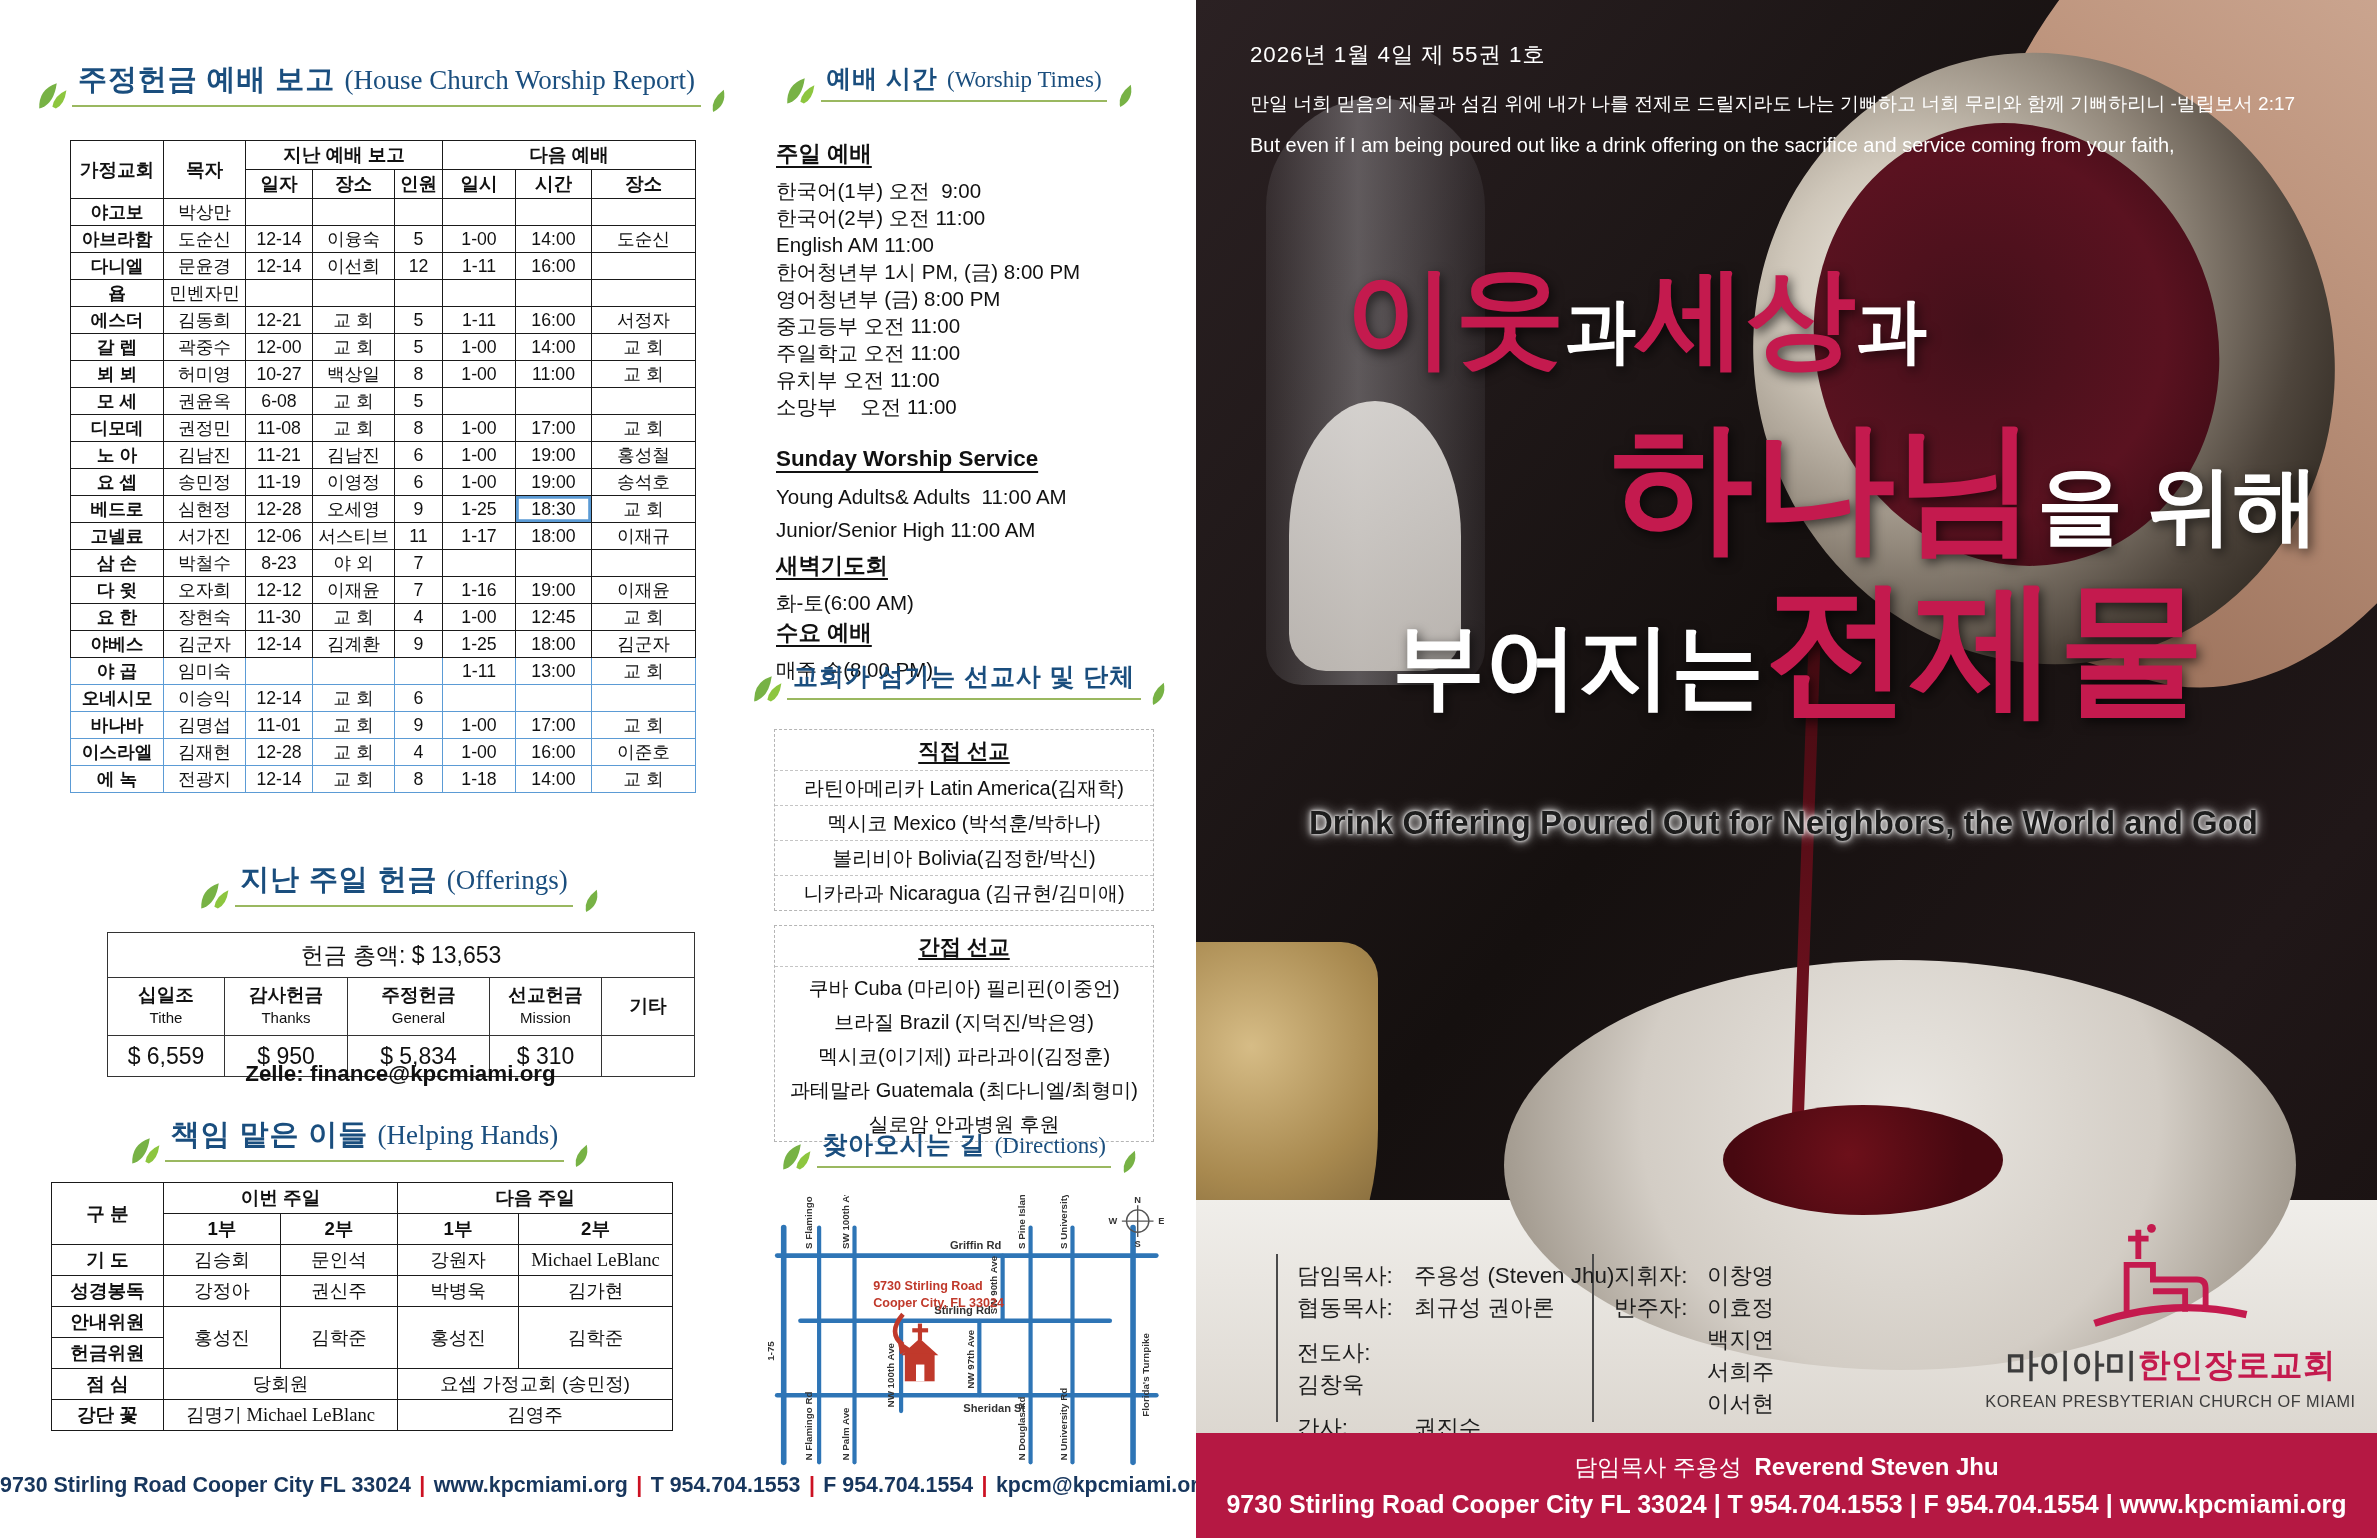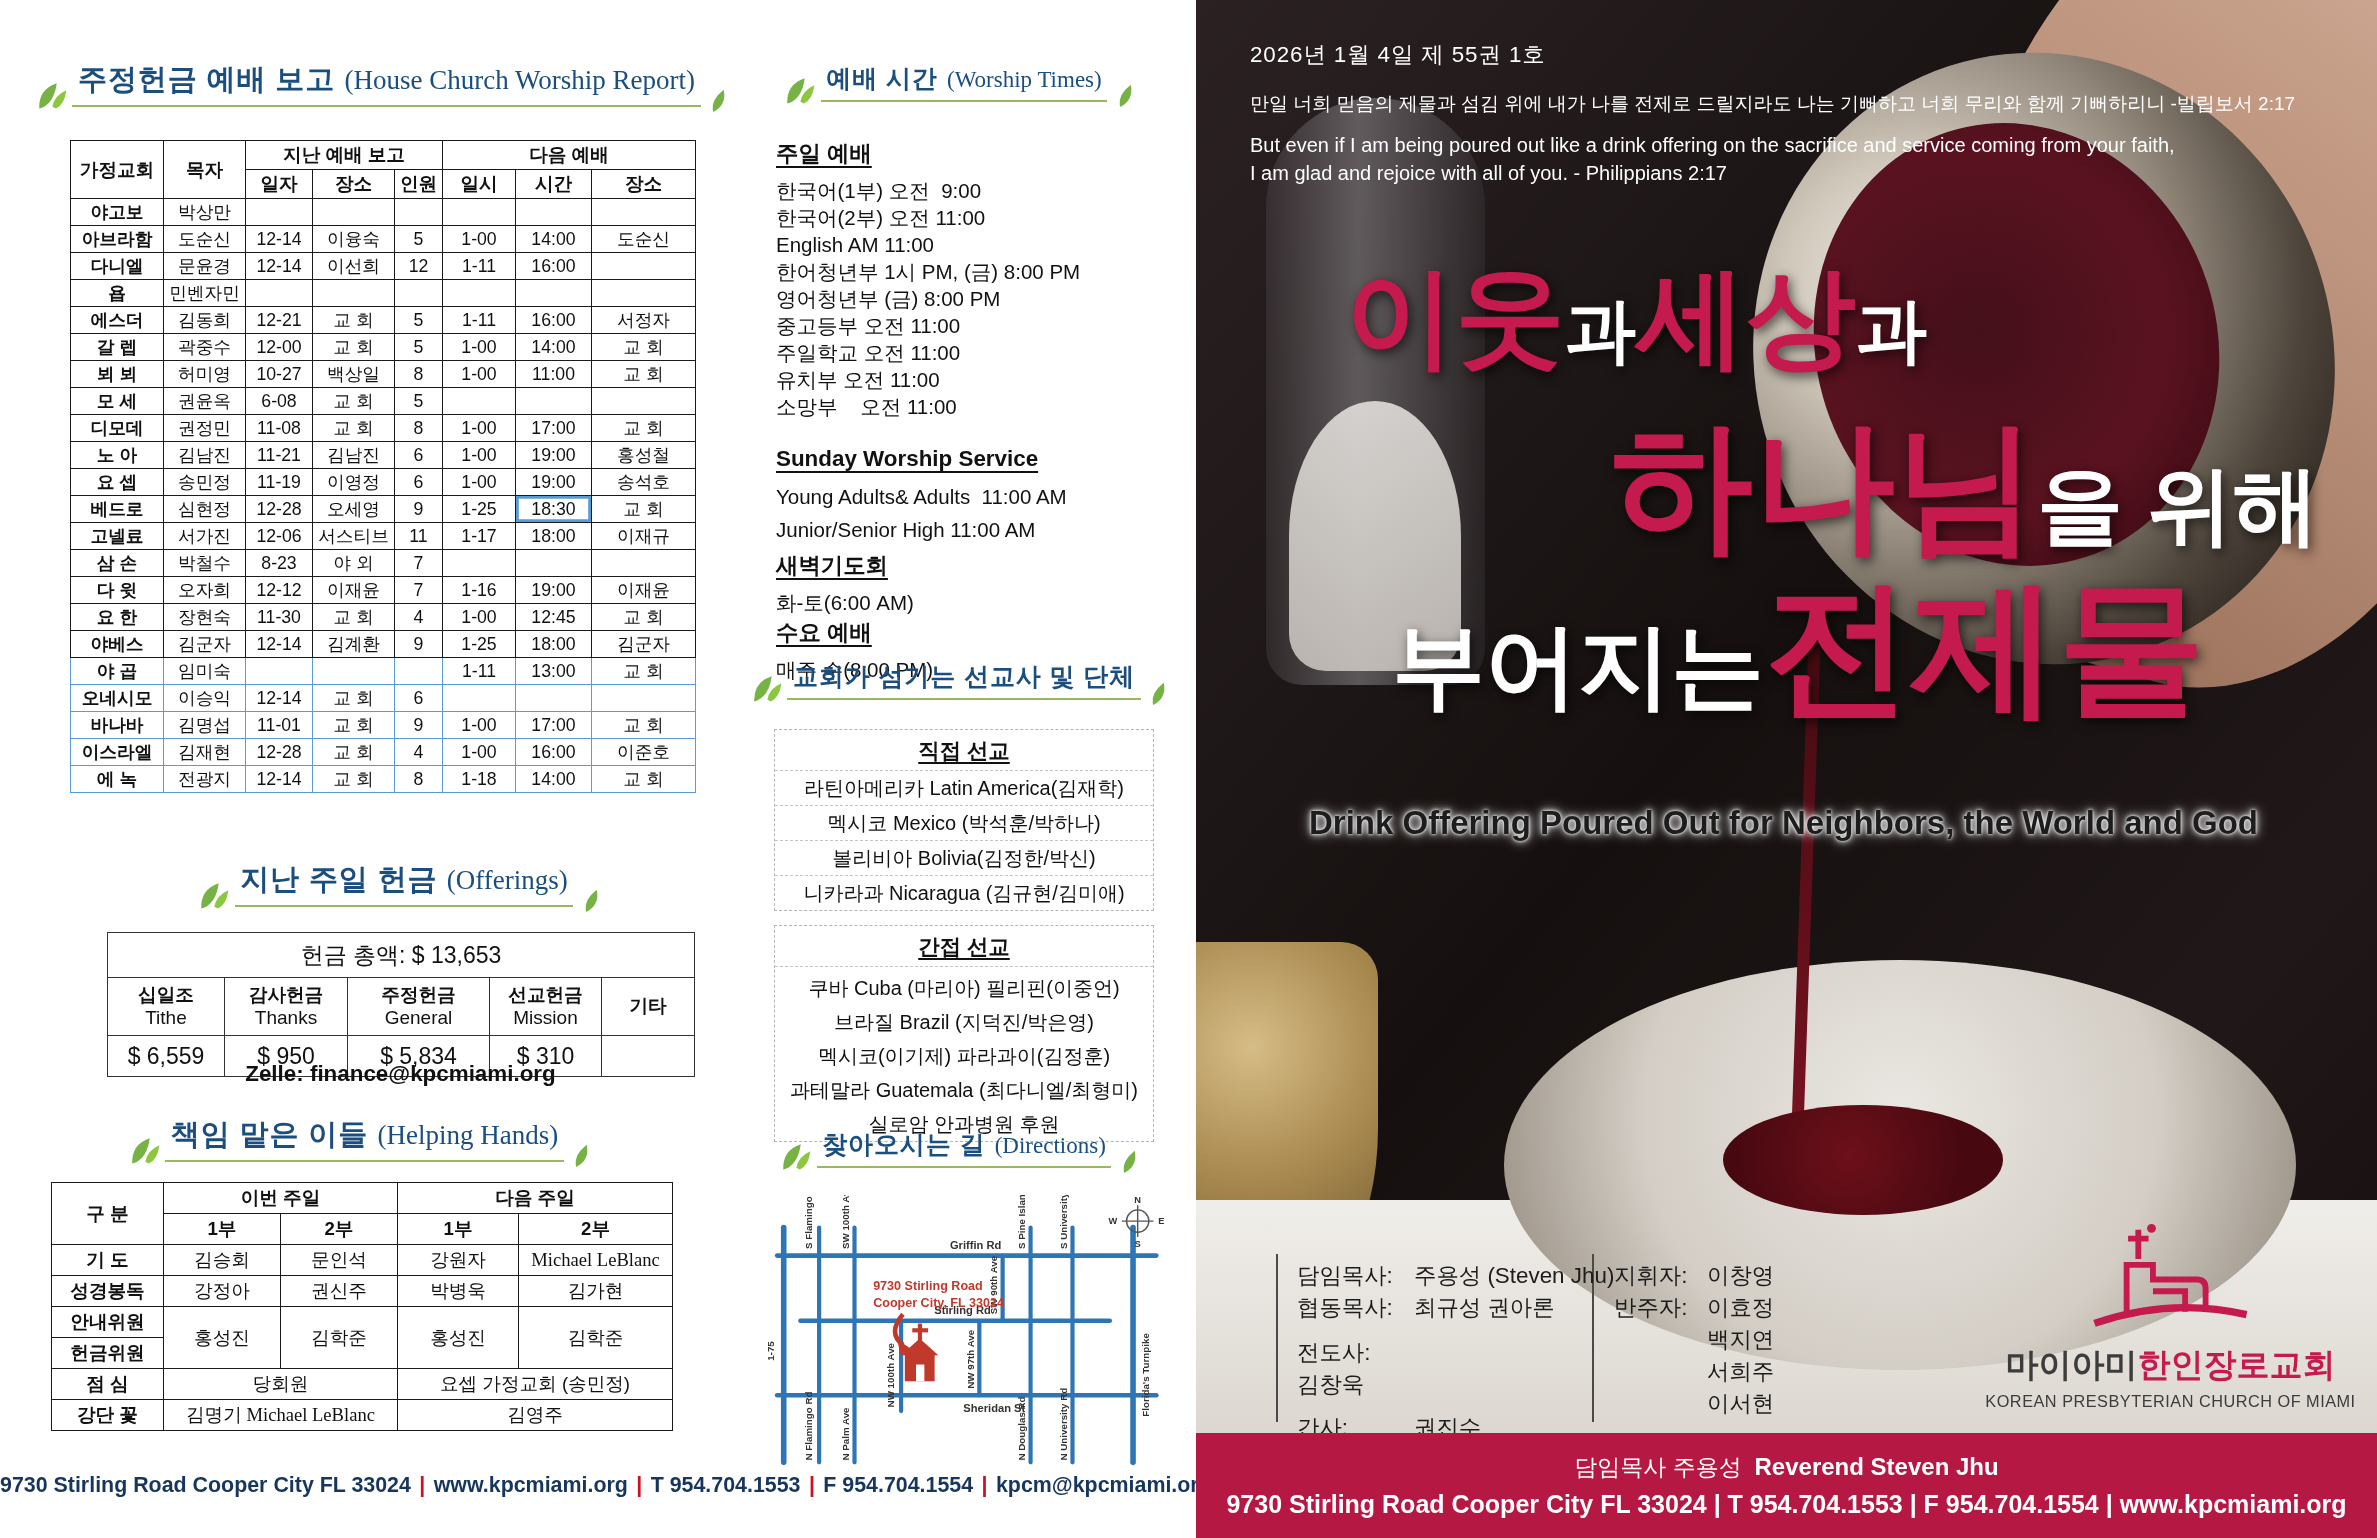--- a/index.html
+++ b/index.html
@@ -23,21 +23,21 @@
   .wr-table thead th { font-weight:bold; font-size:18.6px; height:29px; }
   .wr-table td.col-church { font-weight:bold; }
   .wr-table tr.blue-row td { border-color:#5b9bd5; }
   .wr-table td.hl { box-shadow: inset 0 0 0 2.8px #5b9bd5; }
 
   
   .off-table { position:absolute; left:107px; top:932px; width:587px; }
   .off-table td { border:1.9px solid #333; text-align:center; vertical-align:middle; color:#111; }
   .off-total { font-size:23px; height:45px; }
   .off-hdr { font-weight:bold; font-size:18.6px; height:58px; line-height:22.4px; }
-  .off-hdr .en { font-weight:normal; font-size:19px; display:block; }
+  .off-hdr .en { font-weight:normal; font-size:15px; display:block; }
   .off-val { font-size:23px; height:41px; }
   .zelle { position:absolute; left:107px; top:1061px; width:587px; text-align:center; font-size:22.4px; font-weight:bold; color:#111; }
 
   
   .hh-table { position:absolute; left:51px; top:1182px; width:620px; }
   .hh-table td { border:1.7px solid #1a1a1a; text-align:center; vertical-align:middle; font-size:18.6px; color:#111; height:31px; white-space:nowrap; }
   .hh-table td.cat { font-weight:bold; }
   .hh-table td.hdr { font-weight:bold; }
   .hh-serif { font-family:"Liberation Serif","DejaVu Serif",serif; }
 
@@ -662,21 +662,20 @@
     <div class="shape ph-goblet"></div>
     <div class="shape ph-table"></div>
     <div class="shape ph-plate"></div>
     <div class="shape ph-stream"></div>
     <div class="shape ph-puddle"></div>
 
     <div class="po-text po-issue">2026년 1월 4일 제 55권 1호</div>
     <div class="po-text po-verse-ko">만일 너희 믿음의 제물과 섬김 위에 내가 나를 전제로 드릴지라도 나는 기뻐하고 너희 무리와 함께 기뻐하리니   -빌립보서 2:17</div>
     <div class="po-text po-verse-en">
       <div>But even if I am being poured out like a drink offering on the sacrifice and service coming from your faith,</div>
-      <div>I am glad and rejoice with all of you.   - Philippians 2:17</div>
     </div>
 
     <div class="t-line t1">
       <span class="t-red big">이웃</span>
         <span class="t-white sm">과 </span>
         <span class="t-red big">세상</span>
         <span class="t-white sm">과</span>
     </div>
     <div class="t-line t2">
       <span class="t-red big">하나님</span>

